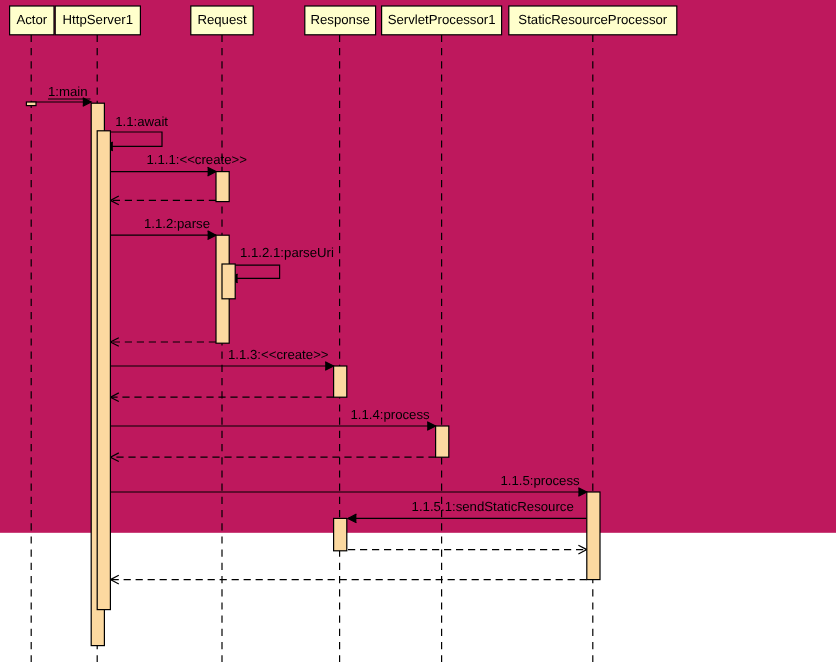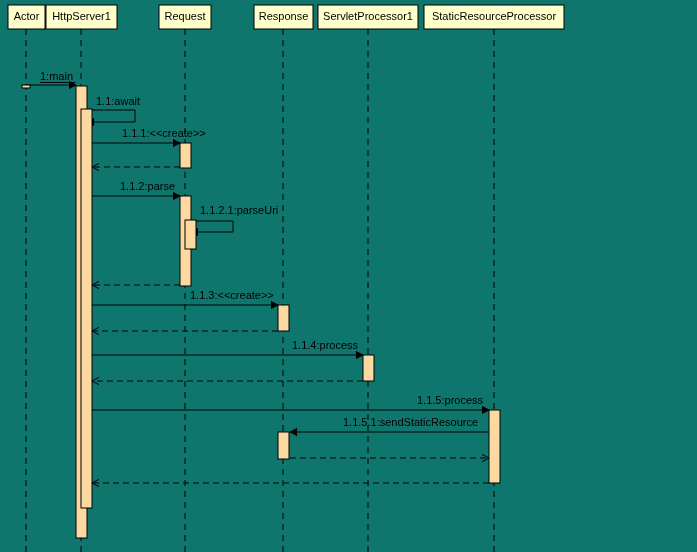--- a/index.html
+++ b/index.html
@@ -9,22 +9,22 @@
   }
   body {
     width: 697px;
     height: 552px;
     font-family: "Liberation Sans", sans-serif;
     overflow: hidden;
   }
   #diagram-root {
     position: relative;
     width: 697px;
-    height: 552px;
-    background: #0f766e;
+    height: 444px;
+    background: #be185d;
   }
   svg.seq-canvas {
     display: block;
     width: 697px;
     height: 552px;
   }
   .lifeline-box-rect {
     fill: #ffffcc;
     stroke: #000000;
     stroke-width: 1;

